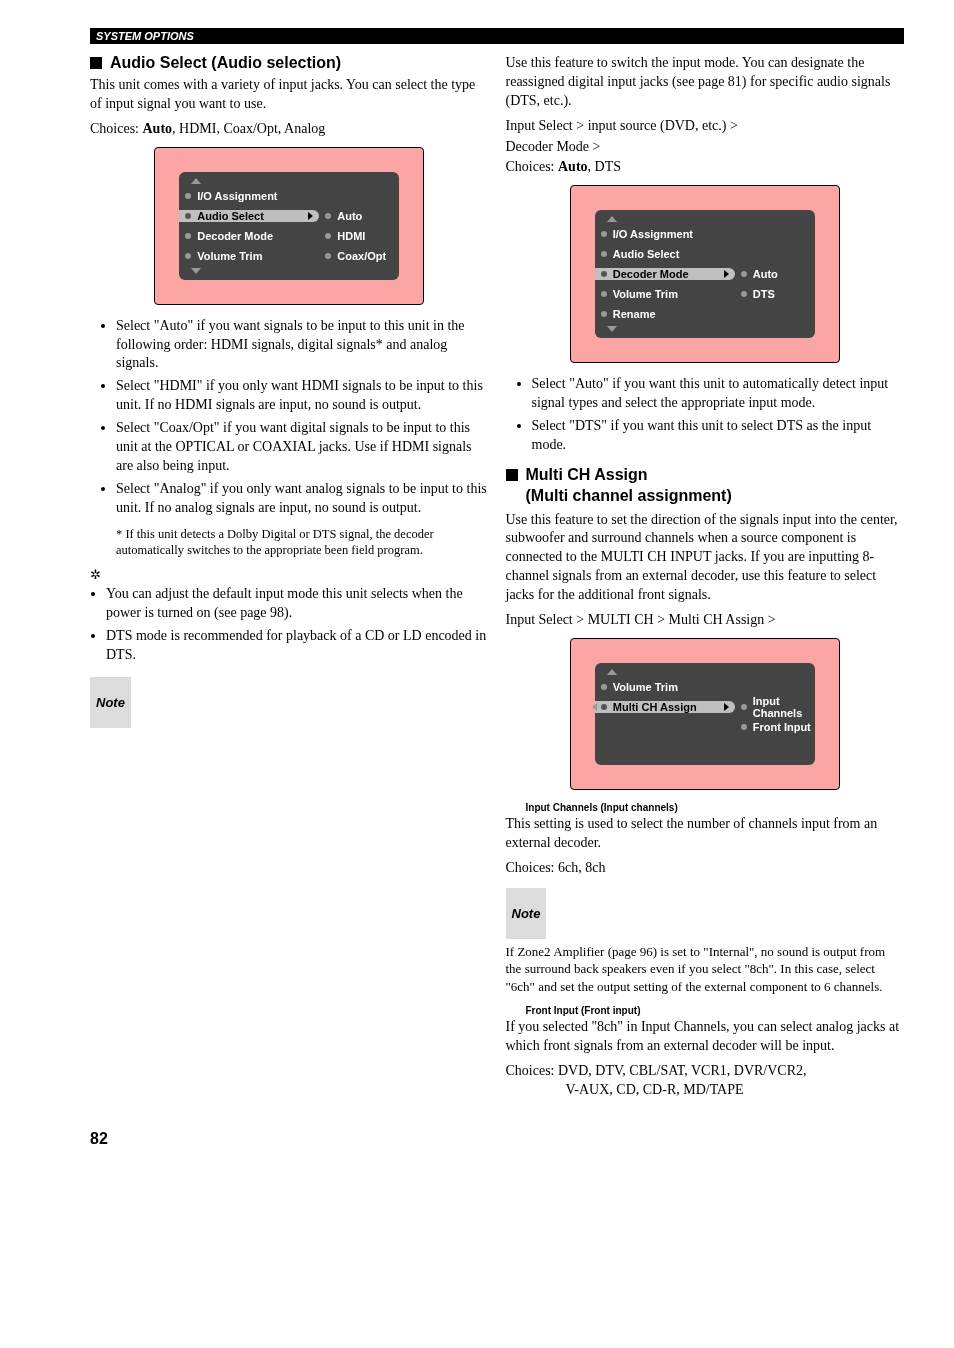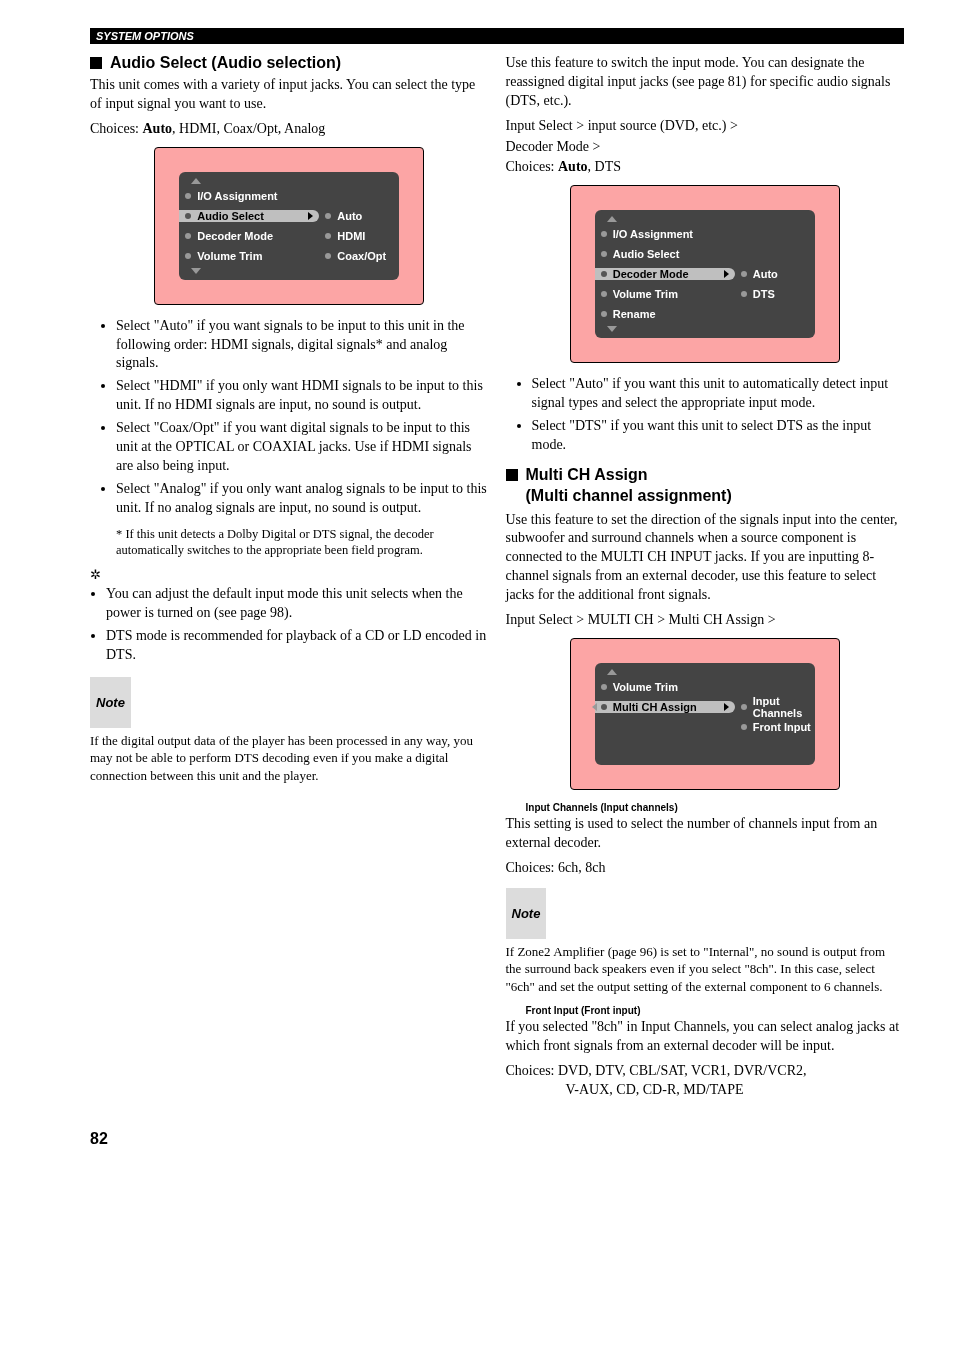--- a/index.html
+++ b/index.html
@@ -241,21 +241,20 @@
 
       <div class="tip-icon">✲</div>
       <div class="tips">
         <ul>
           <li>You can adjust the default input mode this unit selects when the power is turned on (see page 98).</li>
           <li>DTS mode is recommended for playback of a CD or LD encoded in DTS.</li>
         </ul>
       </div>
 
       <div class="note-box">Note</div>
-      <p class="note-text">If the digital output data of the player has been processed in any way, you may not be able to perform DTS decoding even if you make a digital connection between this unit and the player.</p>
 
     </div>
 
     <div class="col">
 
       <p>Use this feature to switch the input mode. You can designate the reassigned digital input jacks (see page 81) for specific audio signals (DTS, etc.).</p>
       <p class="path">Input Select &gt; input source (DVD, etc.) &gt;</p>
       <p class="path">Decoder Mode &gt;</p>
       <p class="choices">
         <span>Choices: </span><span class="bold">Auto</span><span>, DTS</span>

